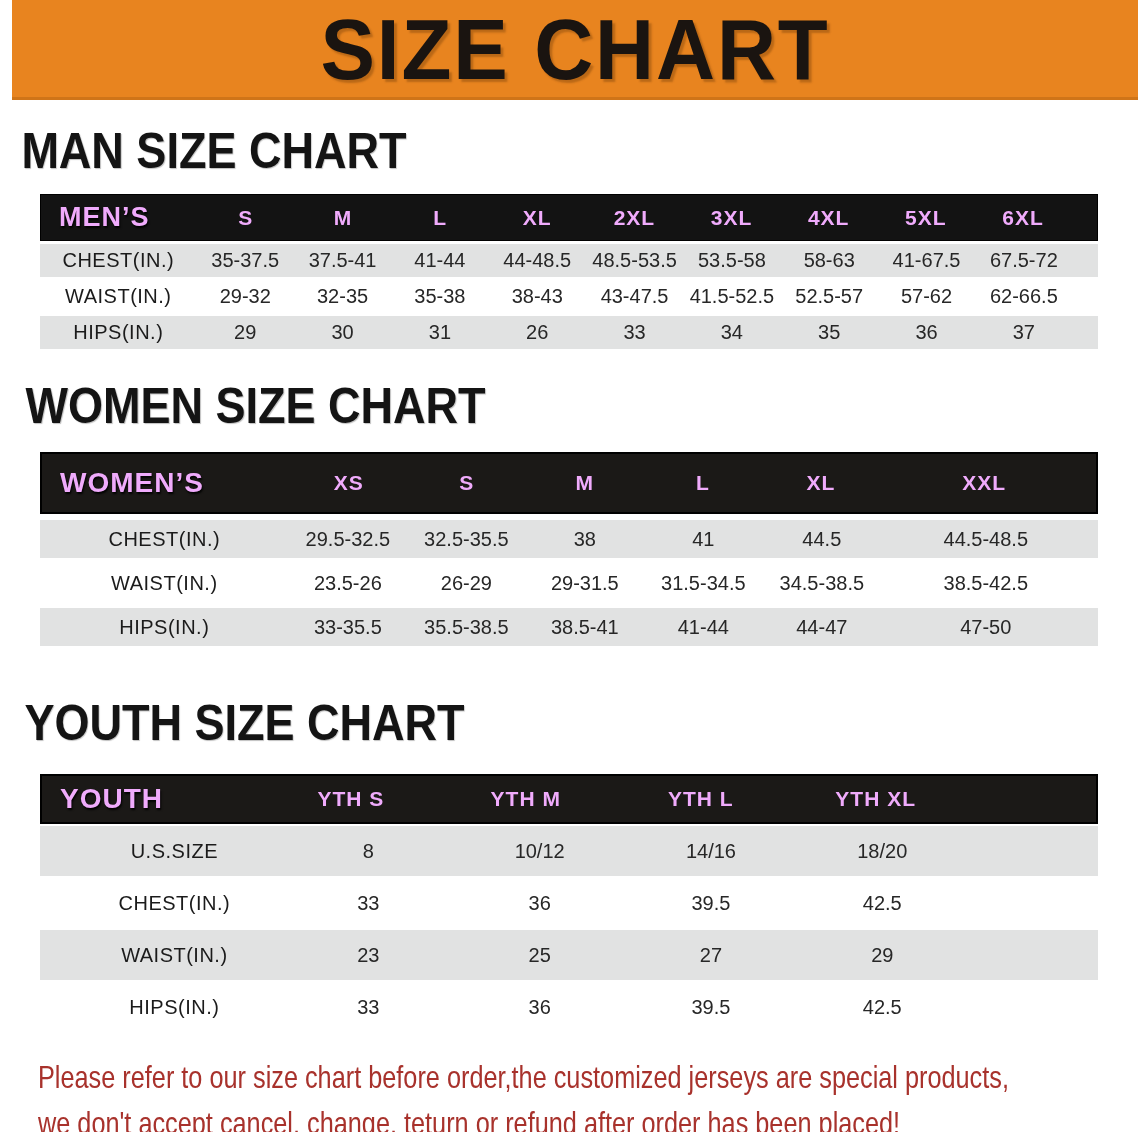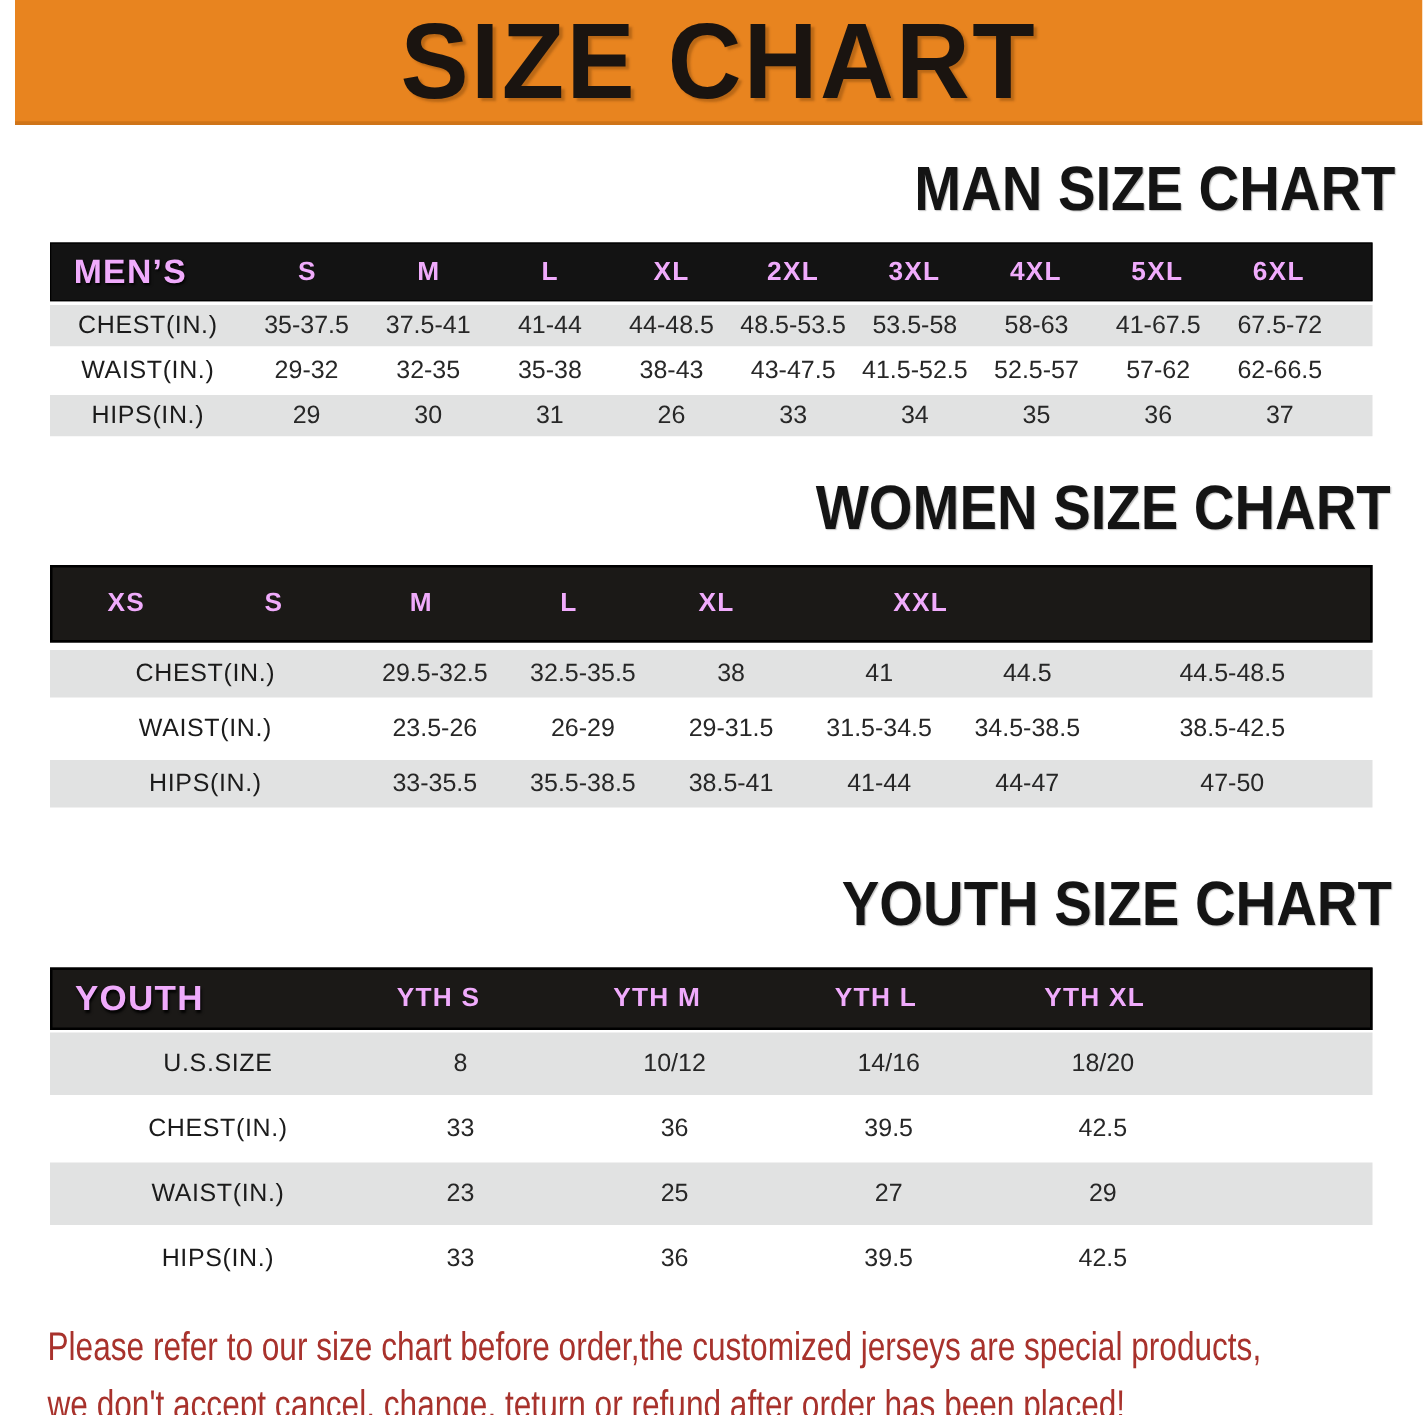--- a/index.html
+++ b/index.html
@@ -28,24 +28,23 @@
     color: #1a1410;
     letter-spacing: 2px;
     transform: scaleX(0.95);
     transform-origin: center;
     text-shadow: 3px 3px 2px rgba(80,40,0,0.30);
     white-space: nowrap;
   }
 
   
   .section-heading {
-    text-align: right;
+    text-align: left;
     height: 50px;
     line-height: 50px;
-    padding-left: 44px;
   }
   .section-heading .condensed {
     display: inline-block;
     font-size: 50px;
     font-weight: 700;
     color: #141414;
     line-height: 50px;
     transform: scaleX(0.9);
     transform-origin: center;
     white-space: nowrap;
@@ -200,20 +199,21 @@
         </div>
       </div>
   </section>
 
   <section>
     <div class="section-heading heading-women">
       <span class="condensed">WOMEN SIZE CHART</span>
     </div>
     <div class="sizetable sec-women">
         <div class="thead">
+          <div class="c c-label hdr-label">WOMEN’S</div>
           <div class="c hdr-size">XS</div>
           <div class="c hdr-size">S</div>
           <div class="c hdr-size">M</div>
           <div class="c hdr-size">L</div>
           <div class="c hdr-size">XL</div>
           <div class="c hdr-size">XXL</div>
         </div>
         <div class="row">
           <div class="c c-label row-label">CHEST(IN.)</div>
           <div class="c cell">29.5-32.5</div>

